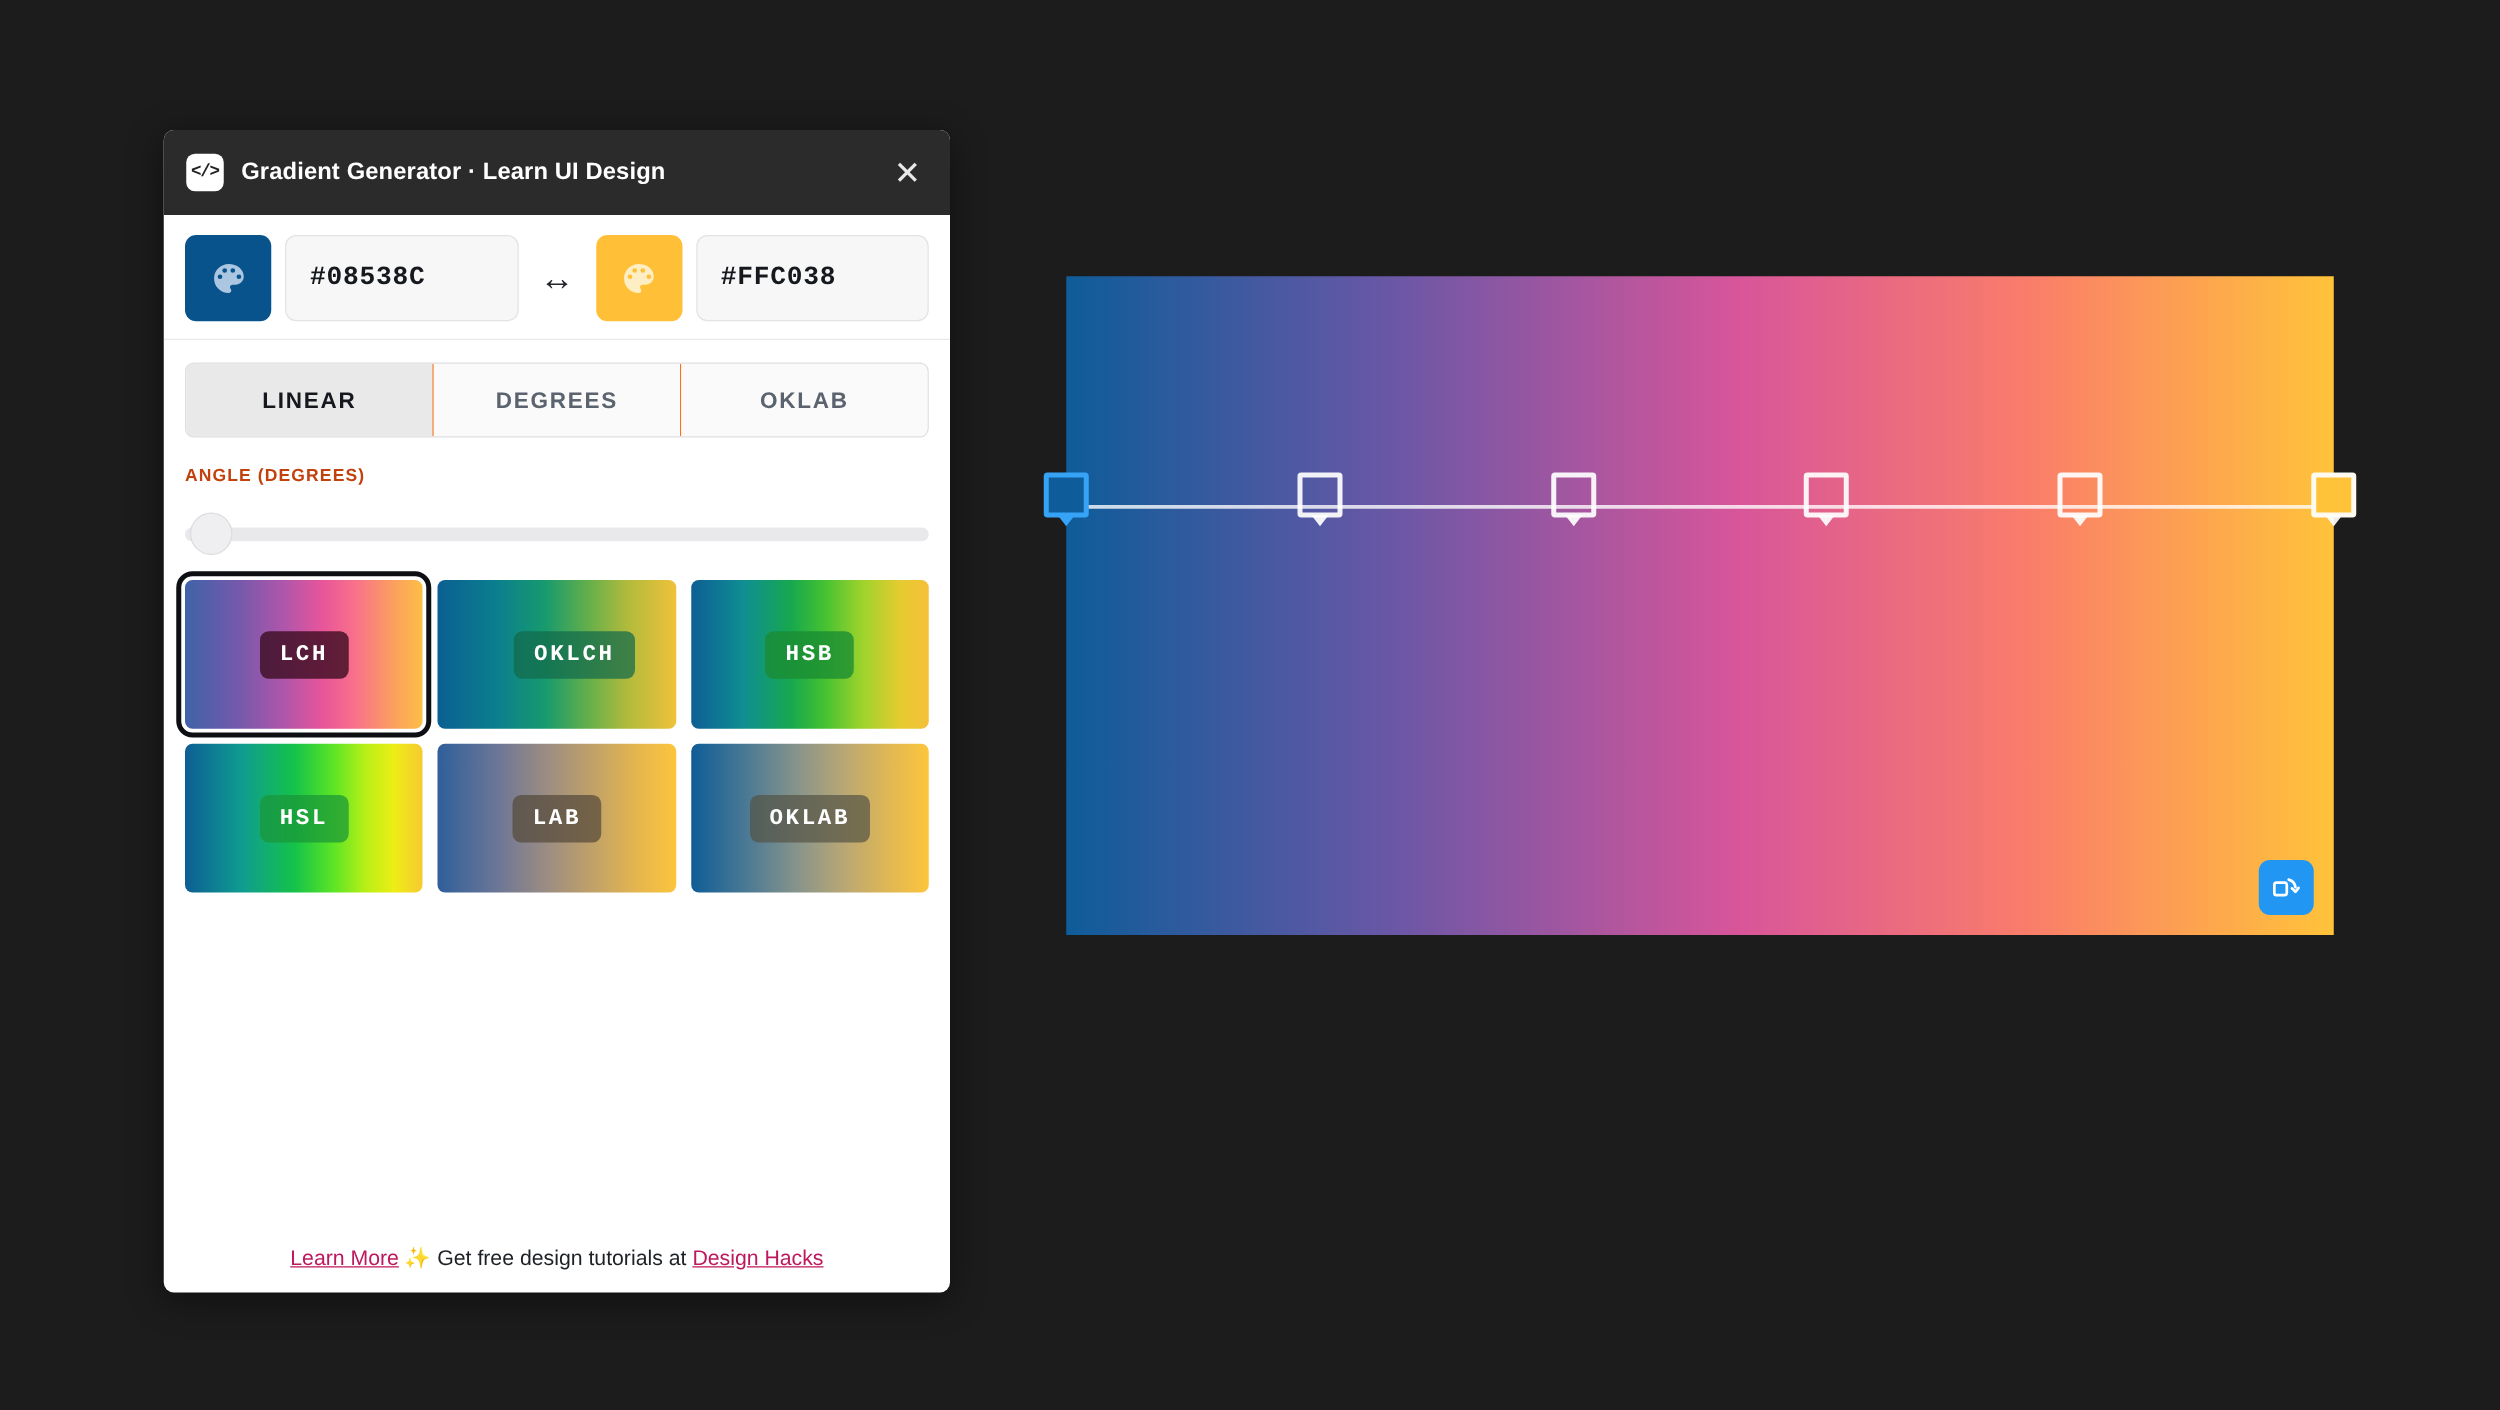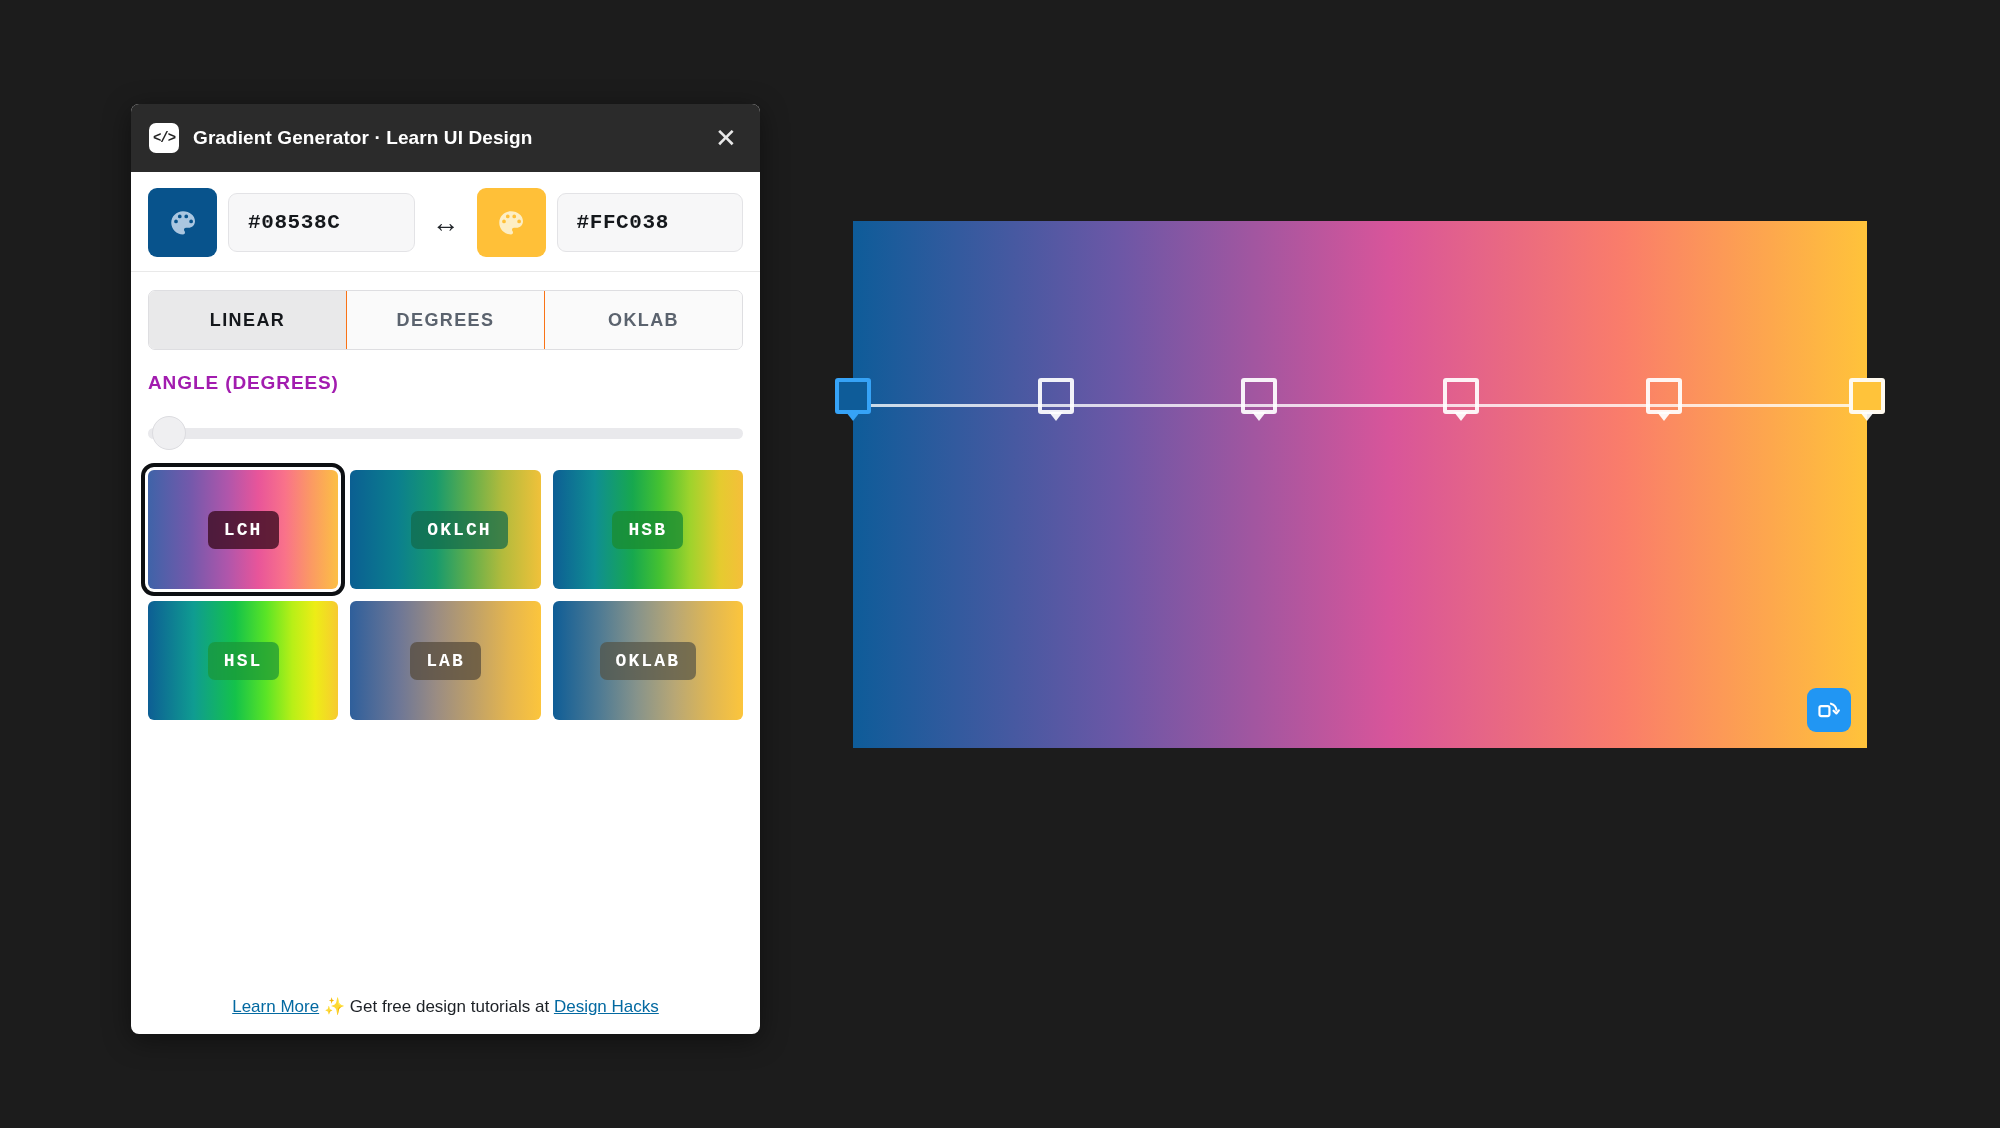--- a/index.html
+++ b/index.html
@@ -80,21 +80,21 @@
     flex: 0 0 auto;
   }
   .swatch-btn {
     width: 69px; height: 69px;
     border-radius: 9px;
     display: flex; align-items: center; justify-content: center;
     flex: 0 0 auto;
     cursor: pointer;
   }
   .hex-field {
-    height: 59px;
+    height: 69px;
     flex: 1 1 auto;
     margin-left: 11px;
     background: #f7f7f8;
     border: 1px solid #e3e3e6;
     border-radius: 9px;
     display: flex; align-items: center;
     padding-left: 19px;
     font-family: "Liberation Mono", monospace;
     font-size: 21px;
     font-weight: bold;
@@ -136,23 +136,23 @@
   }
   .tab:last-child { border-right: none; }
   .tab.active {
     background: #e9e9ea;
     color: #15181c;
   }
 
   
   #angle-wrap { padding: 22px 17px 0 17px; flex: 0 0 auto; }
   #angle-label {
-    font-size: 19px;
+    font-size: 14px;
     font-weight: bold;
-    color: #a21caf;
+    color: #c2410c;
     letter-spacing: .9px;
   }
   #slider {
     margin-top: 22px;
     position: relative;
     height: 34px;
     cursor: pointer;
   }
   #slider-track {
     position: absolute;
@@ -203,21 +203,21 @@
   #footer {
     margin-top: auto;
     padding: 13px 17px 17px 17px;
     text-align: center;
     font-size: 17px;
     color: #1d2126;
     white-space: nowrap;
     flex: 0 0 auto;
   }
   #footer a {
-    color: #0369a1;
+    color: #be185d;
     text-decoration: underline;
     cursor: pointer;
   }
   .sparkle { color: #f5b731; }
 
   
   #canvas {
     position: absolute;
     left: 853px;
     top: 221px;

